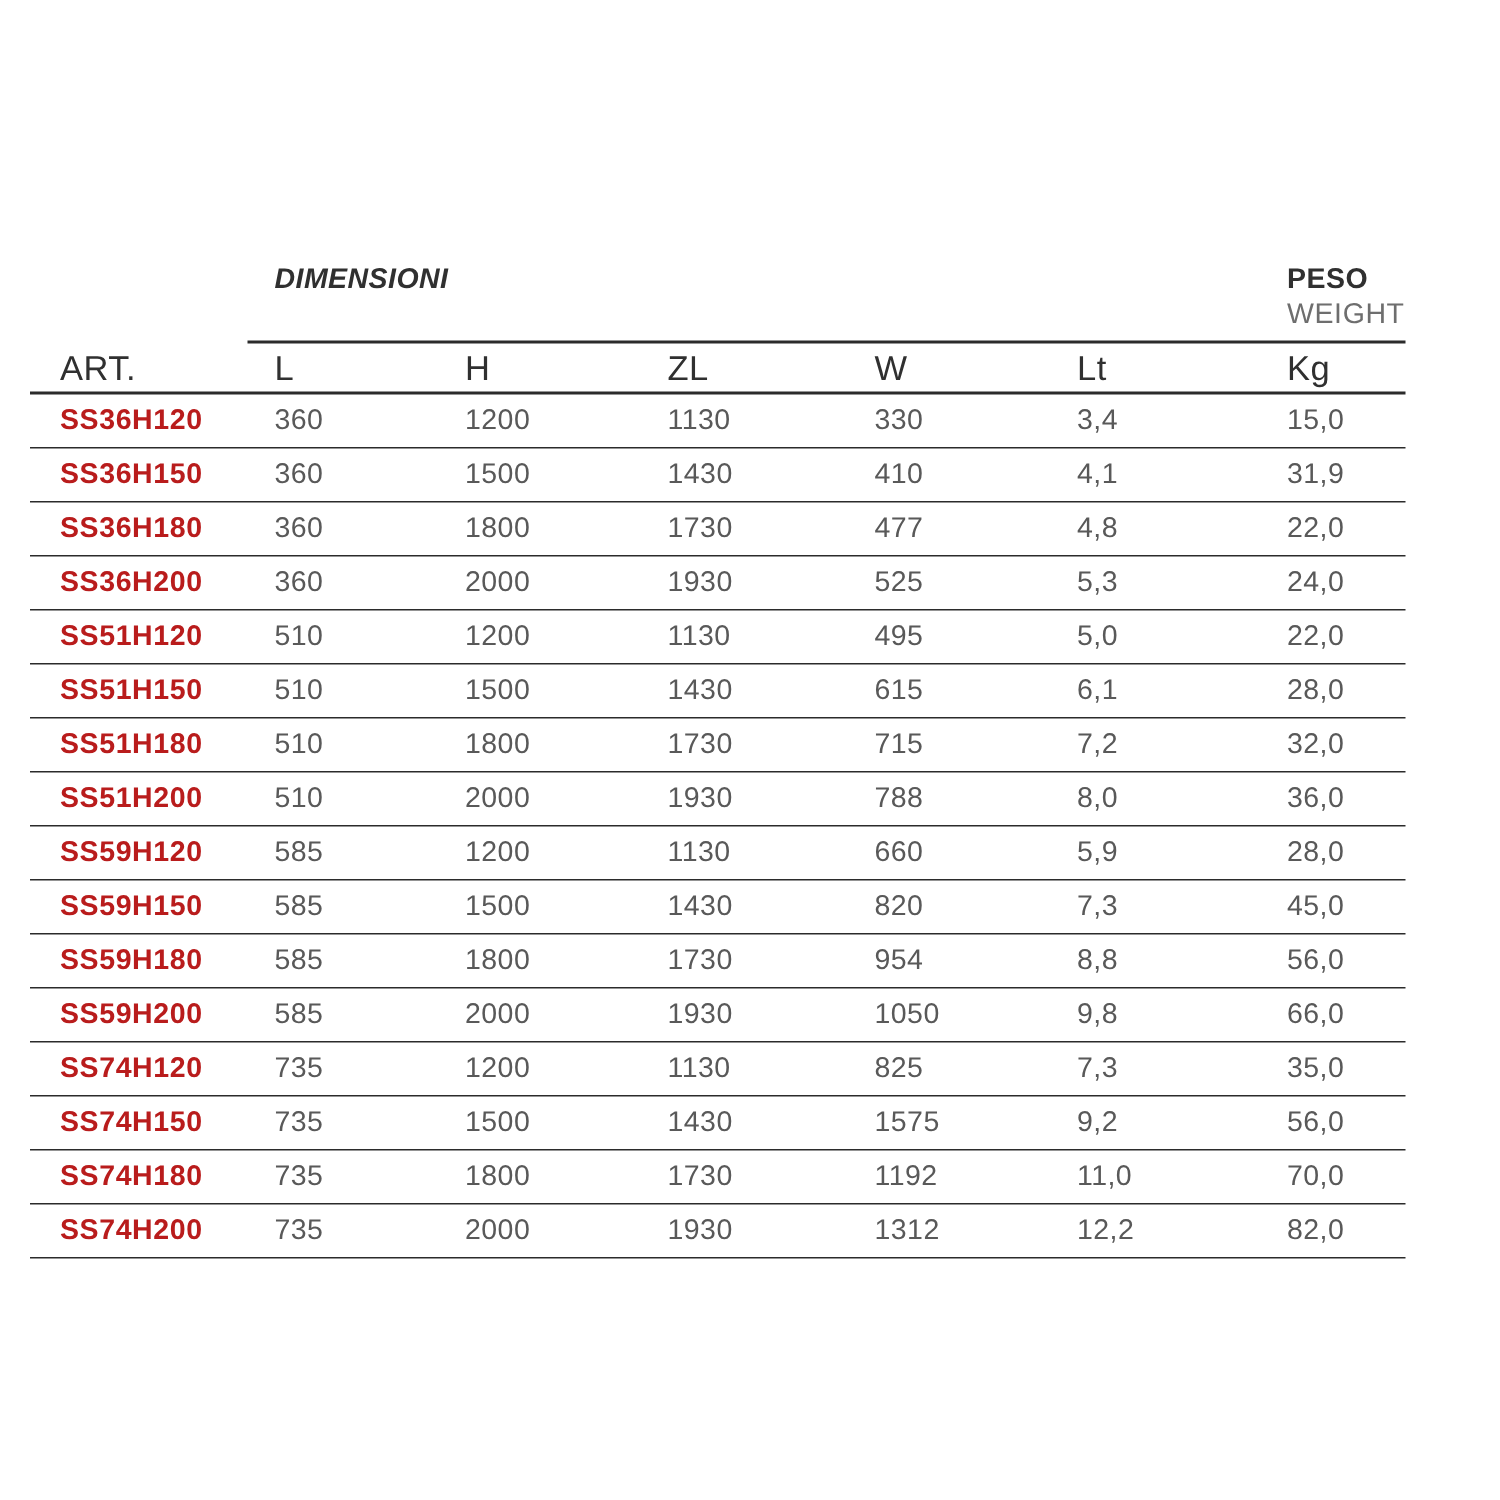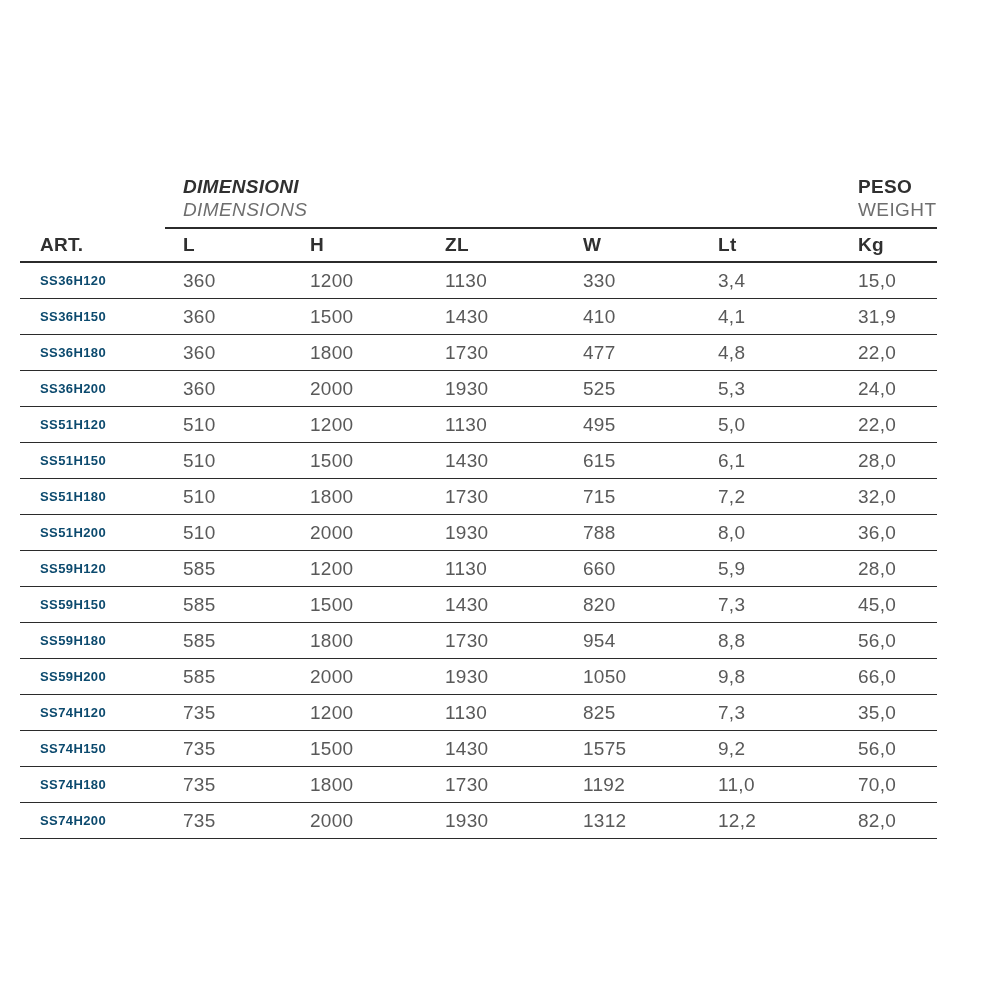--- a/index.html
+++ b/index.html
@@ -53,60 +53,59 @@
     border-bottom: 2px solid #2b2b2b;
     margin-left: 145px;
   }
   
   .units-row {
     height: 32px;
     align-items: center;
     border-bottom: 2px solid #2b2b2b;
   }
   .units-row .cell {
-    font-size: 19px;
-    font-weight: 700;
+    font-size: 23px;
+    font-weight: 400;
     letter-spacing: 0.3px;
     color: #303030;
   }
   
   .data-row {
     height: 35px;
     align-items: center;
     border-bottom: 1px solid #2b2b2b;
   }
   .cell { 
     white-space: nowrap;
   }
   .art-col {
     padding-left: 20px;
   }
   .data-row .art-col {
-    font-size: 13px;
+    font-size: 19px;
     font-weight: 600;
     letter-spacing: 0.4px;
-    color: #0c4a6e;
+    color: #b91c1c;
   }
   .data-row .num-col {
     font-size: 19px;
     font-weight: 400;
     letter-spacing: 0.3px;
     color: #595959;
   }
 </style>
 </head>
 <body>
 
 <div class="page">
   <div class="spec-table">
 
     <div class="grid group-row">
       <div class="group-cell g-dim">
         <div class="primary">DIMENSIONI</div>
-        <div class="secondary">DIMENSIONS</div>
       </div>
       <div class="group-cell g-peso">
         <div class="primary">PESO</div>
         <div class="secondary">WEIGHT</div>
       </div>
     </div>
     <div class="rule-groups"></div>
 
     <div class="grid units-row">
       <div class="cell art-col">ART.</div>

